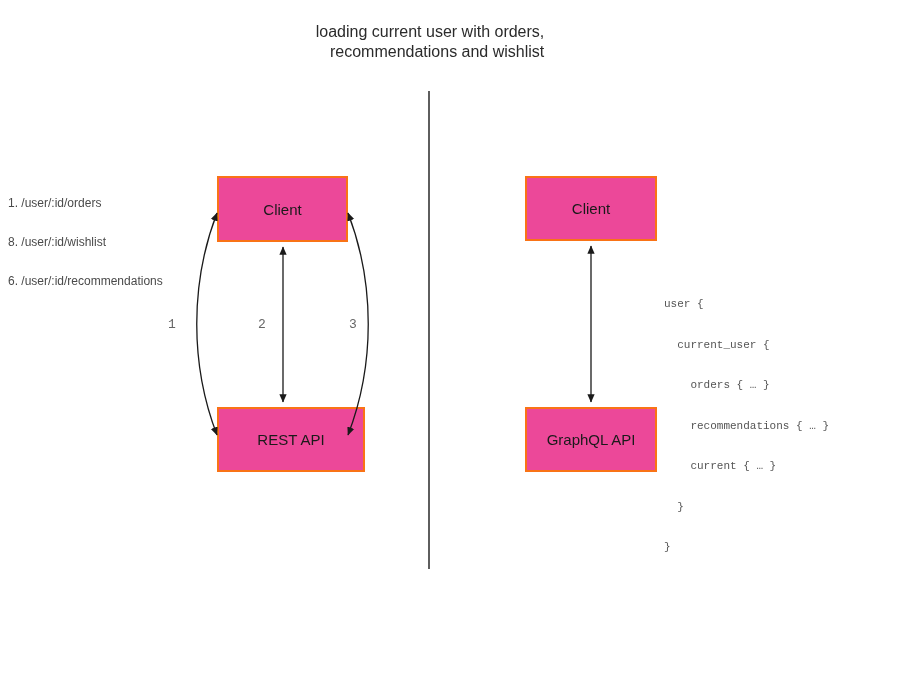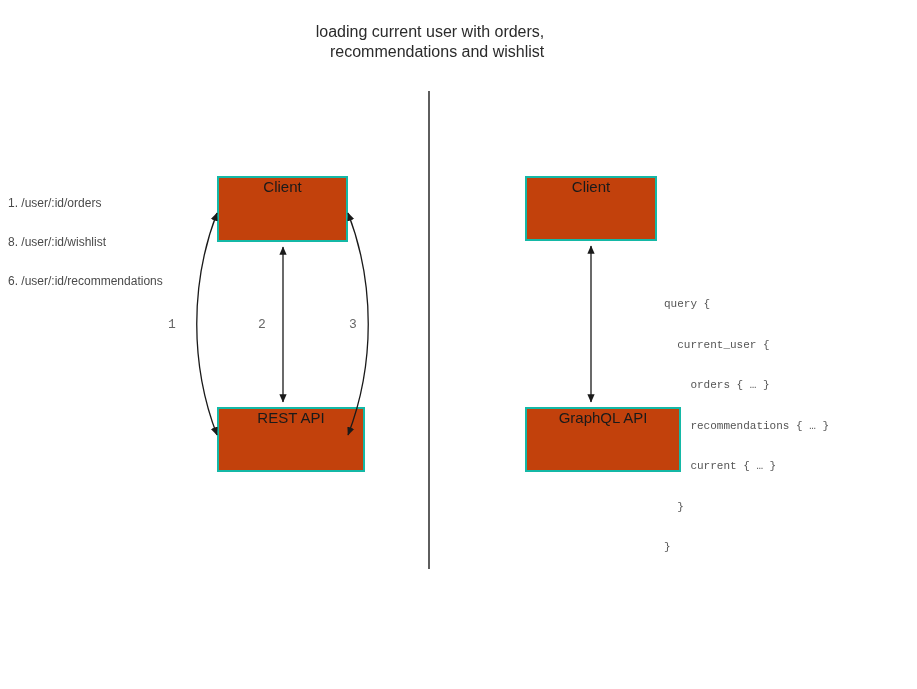--- a/index.html
+++ b/index.html
@@ -29,32 +29,33 @@
   .divider {
     position: absolute;
     left: 428px;
     top: 91px;
     width: 2px;
     height: 478px;
     background: #5e5e5e;
   }
   .node-box {
     position: absolute;
-    background: #c2410c;
-    border: 2px solid #14b8a6;
+    background: #ec4899;
+    border: 2px solid #f97316;
     display: flex;
+    align-items: center;
     justify-content: center;
     font-size: 15px;
     color: #1a1a1a;
     box-sizing: border-box;
   }
   .box-client-left  { left: 217px; top: 176px; width: 131px; height: 66px; }
   .box-rest-api     { left: 217px; top: 407px; width: 148px; height: 65px; }
   .box-client-right { left: 525px; top: 176px; width: 132px; height: 65px; }
-  .box-graphql-api  { left: 525px; top: 407px; width: 156px; height: 65px; }
+  .box-graphql-api  { left: 525px; top: 407px; width: 132px; height: 65px; }
   .endpoint-list {
     position: absolute;
     left: 8px;
     top: 171px;
     font-family: Liberation Sans, sans-serif;
     font-size: 12px;
     line-height: 13px;
     color: #4a4a4a;
     white-space: pre;
   }
@@ -123,21 +124,21 @@
 
   <div class="node-box box-client-right">
     <span>Client</span>
   </div>
 
   <div class="node-box box-graphql-api">
     <span>GraphQL API</span>
   </div>
 
   <div class="query-code">
-    <div>query {</div>
+    <div>user {</div>
     <div>  current_user {</div>
     <div>    orders { … }</div>
     <div>    recommendations { … }</div>
     <div>    current { … }</div>
     <div>  }</div>
     <div>}</div>
   </div>
 
   <svg class="arrow-layer" viewBox="0 0 917 689" xmlns="http://www.w3.org/2000/svg">
     <defs>

